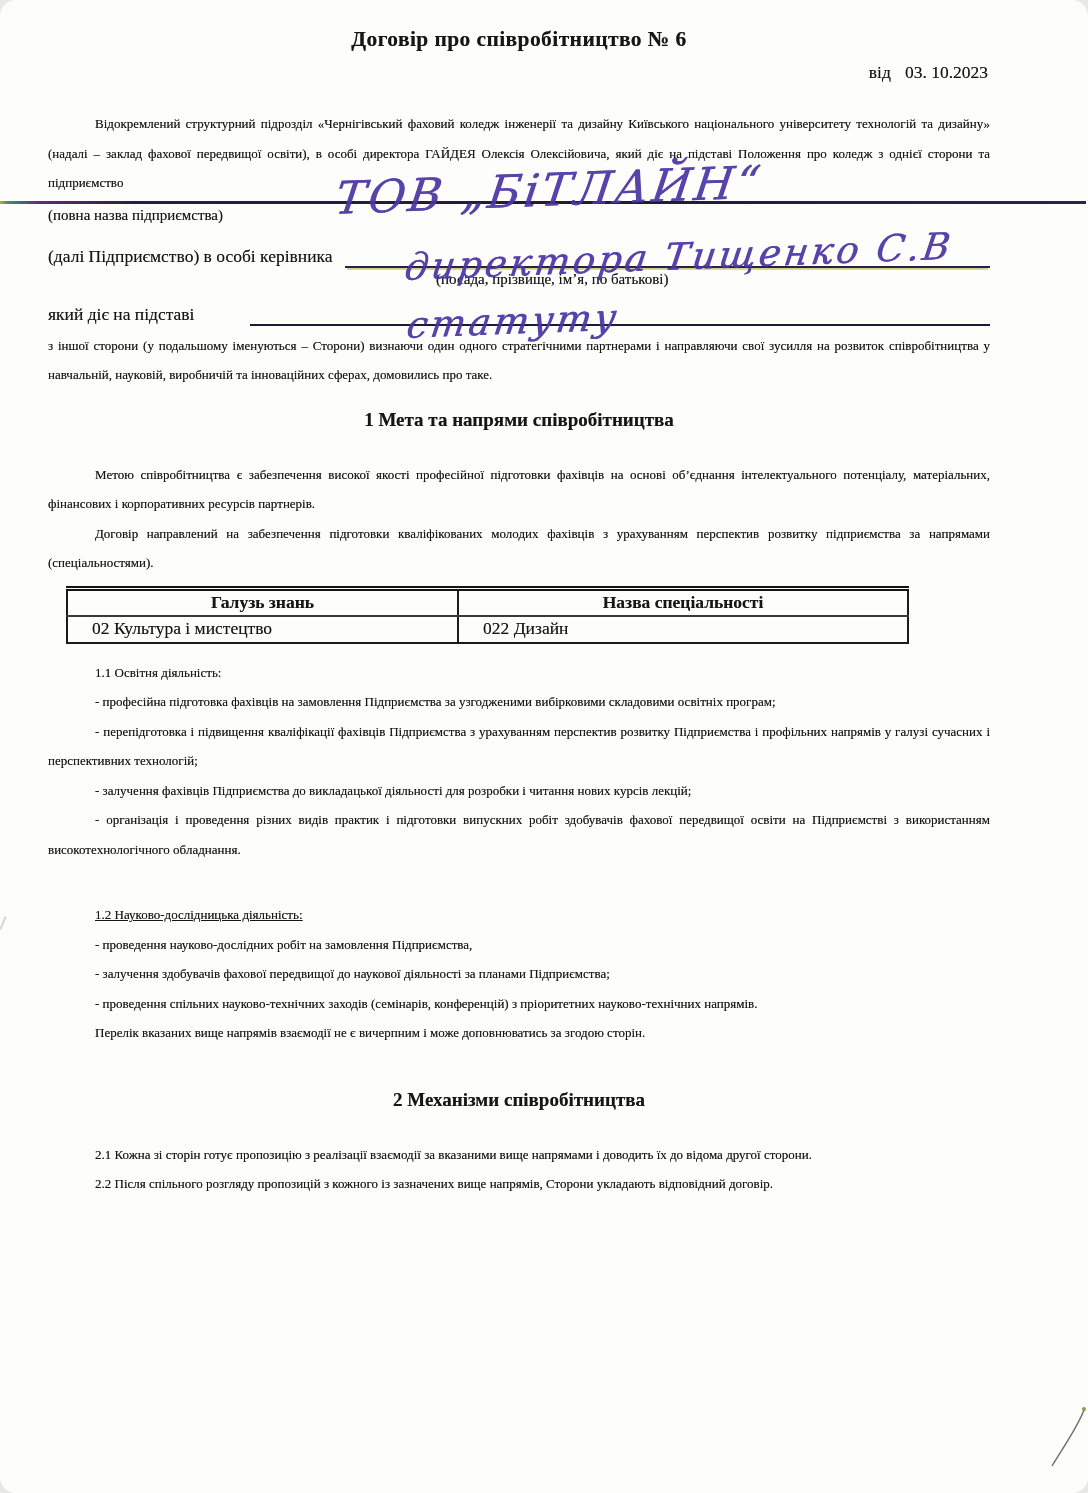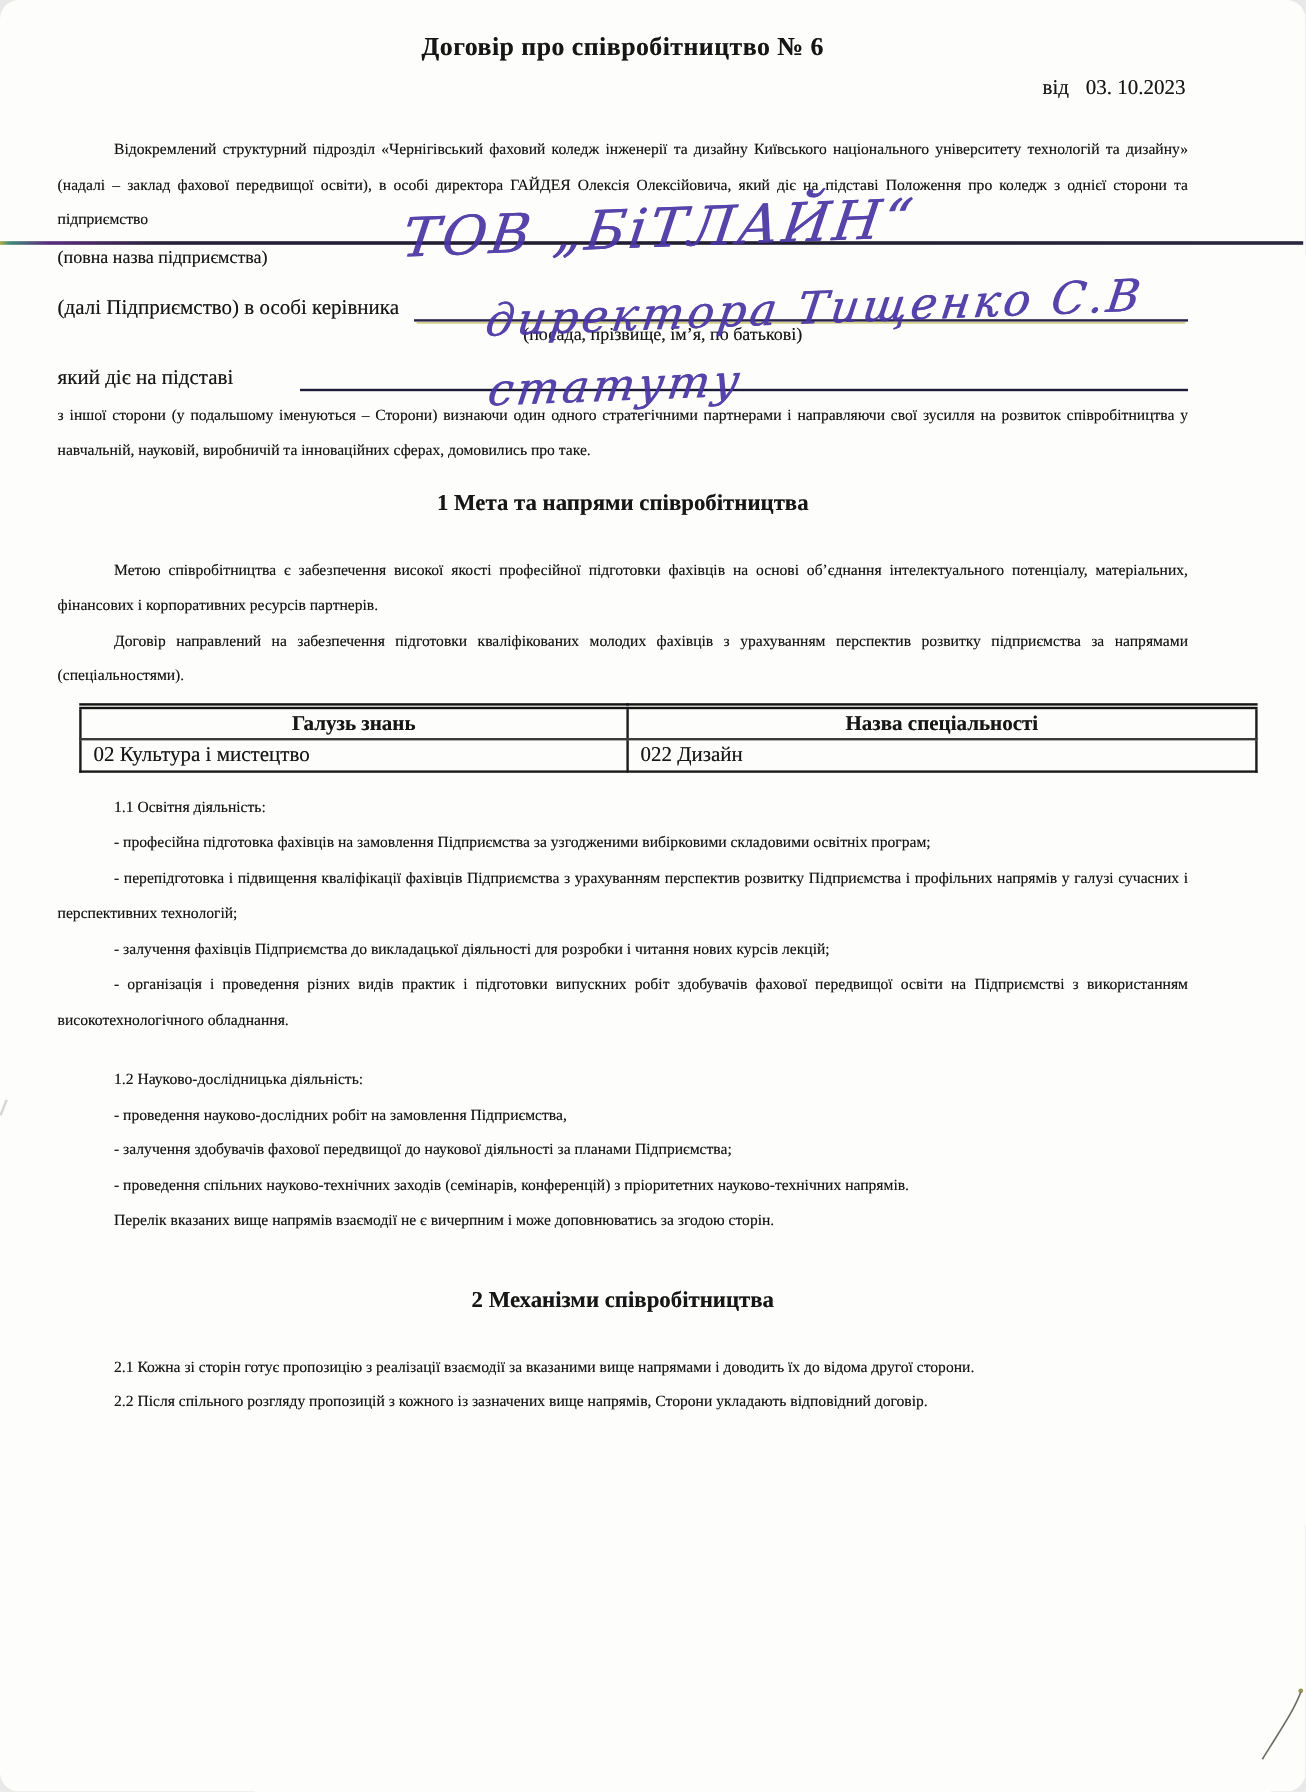--- a/index.html
+++ b/index.html
@@ -47,33 +47,33 @@
     position:absolute;top:100%;left:0;right:230px;margin-top:4px;
     text-align:center;white-space:nowrap;
   }
   .h-center{
     text-align:center;font-weight:bold;font-size:19px;line-height:24px;
   }
   .h1-gap{margin-top:18px;}
   .h2-gap{margin-top:40px;}
   .mt-after-h{margin-top:28px;}
   .spec-table{
-    border-collapse:collapse;margin-top:8px;margin-left:18px;width:982px;
+    border-collapse:collapse;margin-top:8px;margin-left:18px;width:843px;
     font-size:17.5px;
     border:2px solid #1c1c1c;border-top:5px double #141414;
   }
   .spec-table th{
     font-weight:bold;text-align:center;padding:1px 4px 2px 4px;
     border:2px solid #1c1c1c;border-bottom:2.5px solid #3a3a3a;
   }
   .spec-table td{
-    padding:1px 4px 3px 10px;border:2px solid #1c1c1c;
+    padding:1px 4px 3px 24px;border:2px solid #1c1c1c;
   }
   .col-branch{width:46.5%;}
-  .gap-block{margin-top:20px;}
+  .gap-block{margin-top:36px;text-decoration:underline;}
   .hand{
     position:absolute;
     font-family:"DejaVu Serif",serif;font-style:italic;
     color:#4a35a5;opacity:.92;
     letter-spacing:3px;white-space:nowrap;
     transform:rotate(-2.2deg) skewX(-10deg);
     transform-origin:left bottom;
     text-shadow:.6px 0 0 #4a35a5;
     pointer-events:none;
   }

